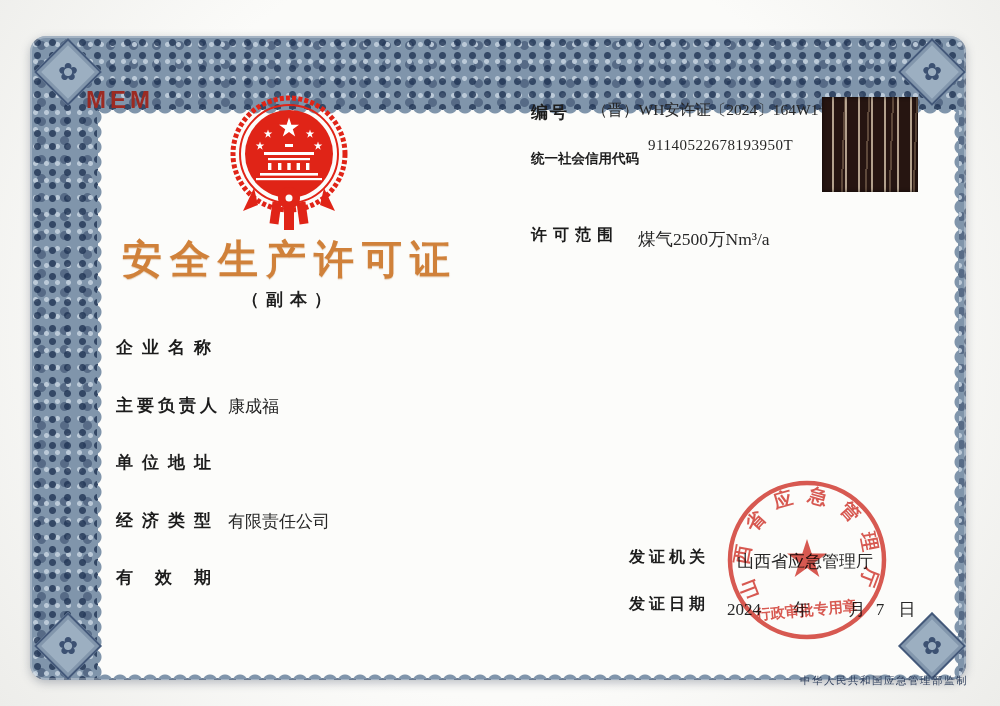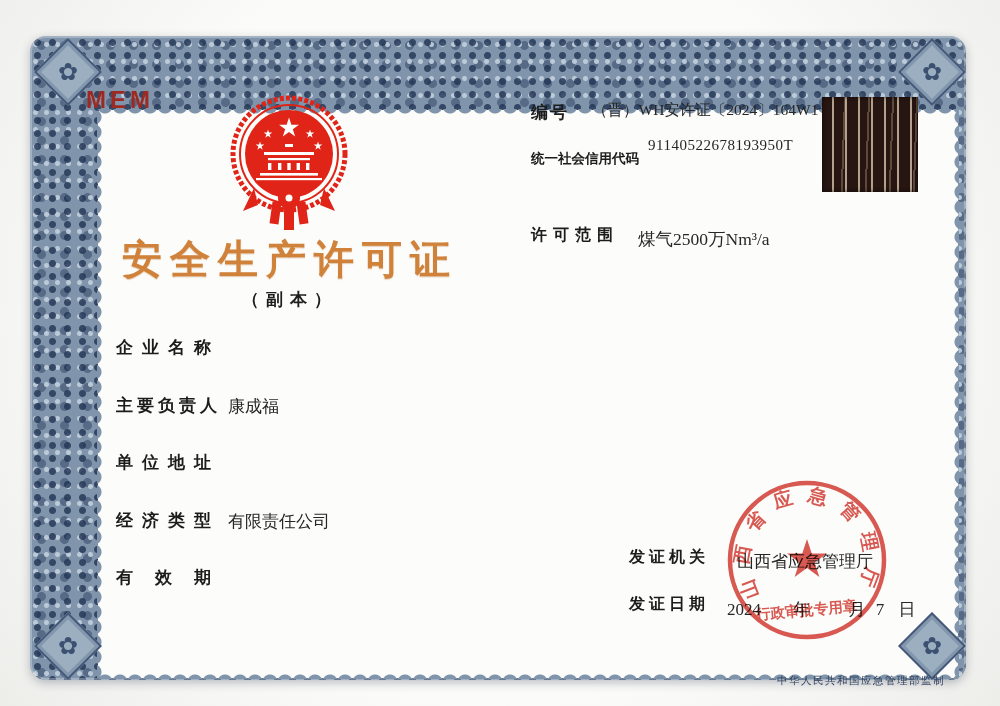--- a/index.html
+++ b/index.html
@@ -84,21 +84,21 @@
   .auth-lab{left:629px;top:547px;font-size:16px;}
   .auth-val{left:737px;top:550px;}
   .date-lab{left:629px;top:594px;font-size:16px;}
   .date-line{left:727px;top:598px;width:200px;}
   .date-line span{display:inline-block;}
   .d-y{width:42px;} .d-yc{margin-left:20px;} .d-mc{margin-left:34px;}
   .d-d{margin-left:6px;} .d-dc{margin-left:10px;}
 
   .stamp{left:723px;top:476px;width:168px;height:168px;opacity:.82;mix-blend-mode:multiply;}
 
-  .imprint{left:777px;top:674px;font-size:10.5px;letter-spacing:1.5px;color:#30405e;
+  .imprint{left:800px;top:674px;font-size:10.5px;letter-spacing:1.5px;color:#30405e;
     font-family:Liberation Mono, monospace;text-align:center;}
 </style>
 </head>
 <body>
 
 <div id="certificate">
 
   <div class="frame">
     <div class="inner">
       <div class="sc sc-t"></div>

